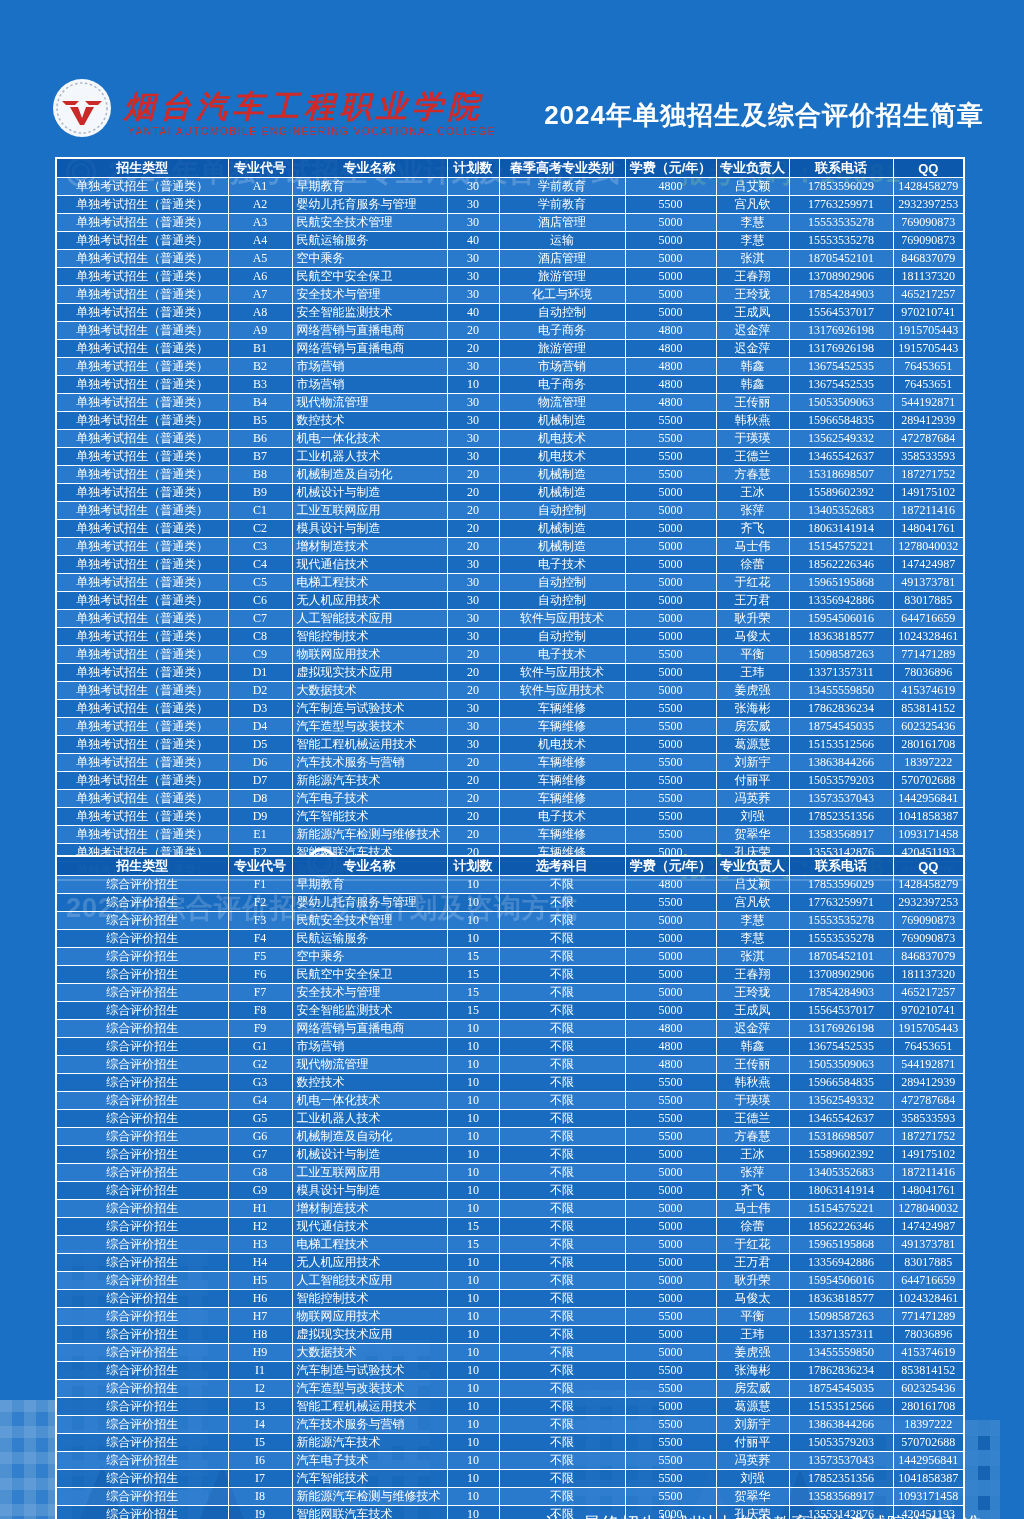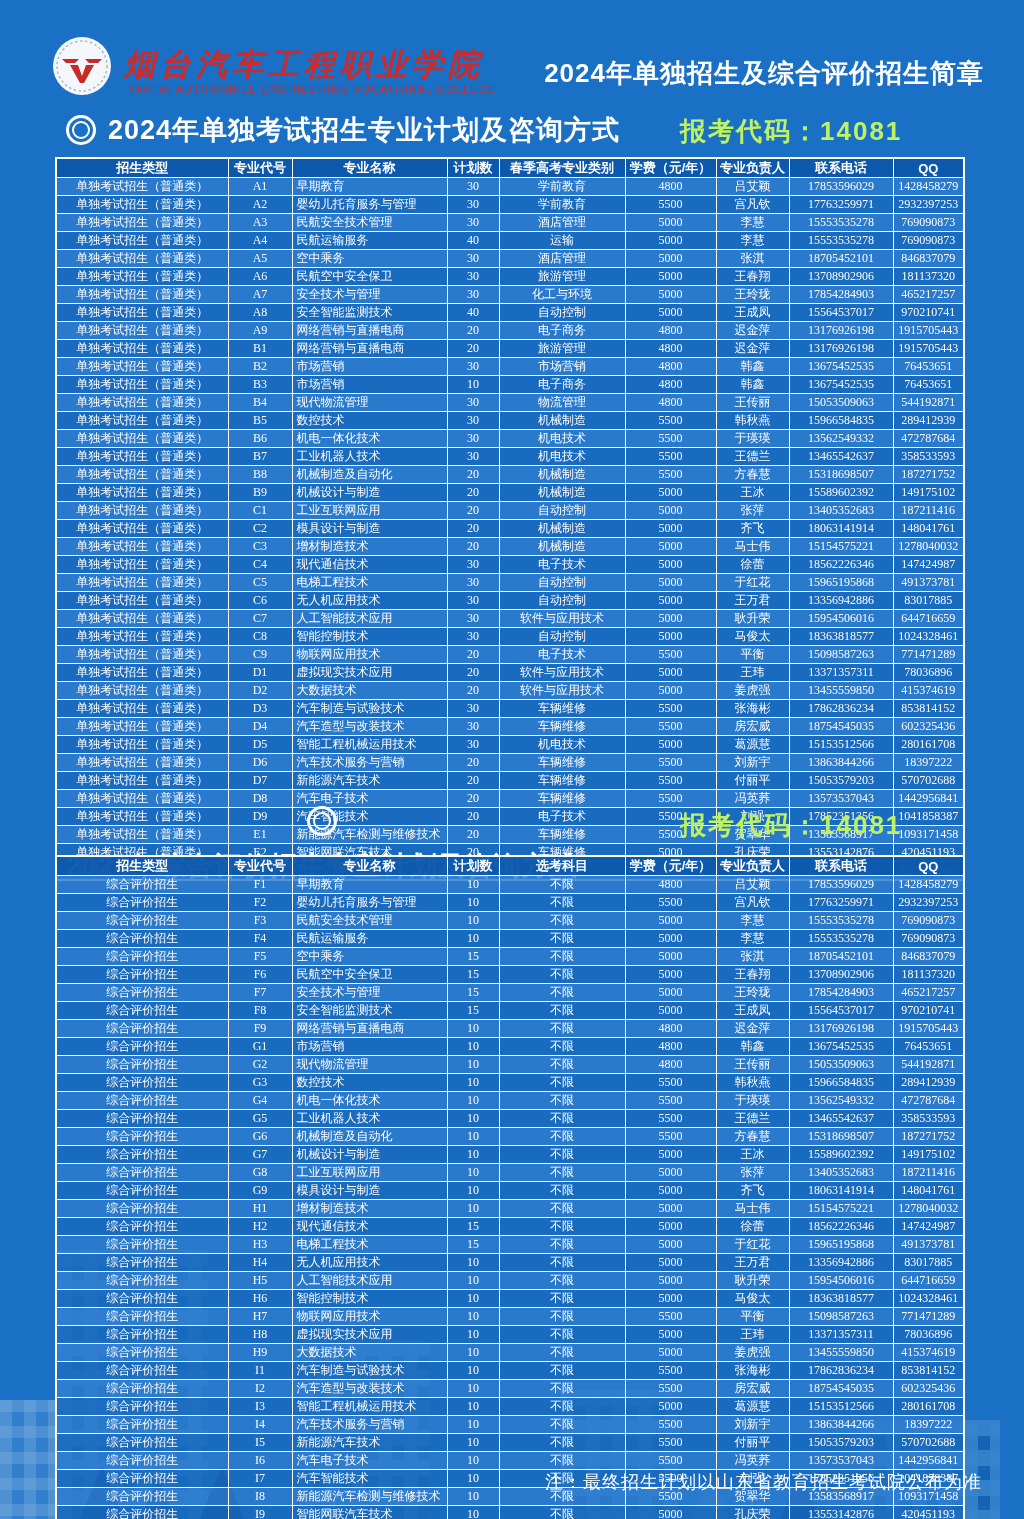--- a/index.html
+++ b/index.html
@@ -1,18 +1,18 @@
 <!DOCTYPE html>
 <html><head>
 <meta charset="utf-8">
 <style>
   html,body{margin:0;padding:0;}
   body{width:1024px;height:1519px;position:relative;overflow:hidden;
        background:#1a70c4;font-family:"Liberation Sans","DejaVu Sans",sans-serif;}
-  .abs{position:absolute;}
+  .abs{position:absolute;margin-top:42px;}
 
   
   .building{position:absolute;
     background-color:#1565ae;
     background-image:
       repeating-linear-gradient(90deg, rgba(84,150,214,.9) 0 14px, transparent 14px 26px),
       repeating-linear-gradient(180deg, rgba(84,150,214,.9) 0 16px, transparent 16px 30px);
     background-blend-mode:lighten;
     opacity:.55;}
   .building.dark{background-color:#0f5aa4;opacity:.5;}

